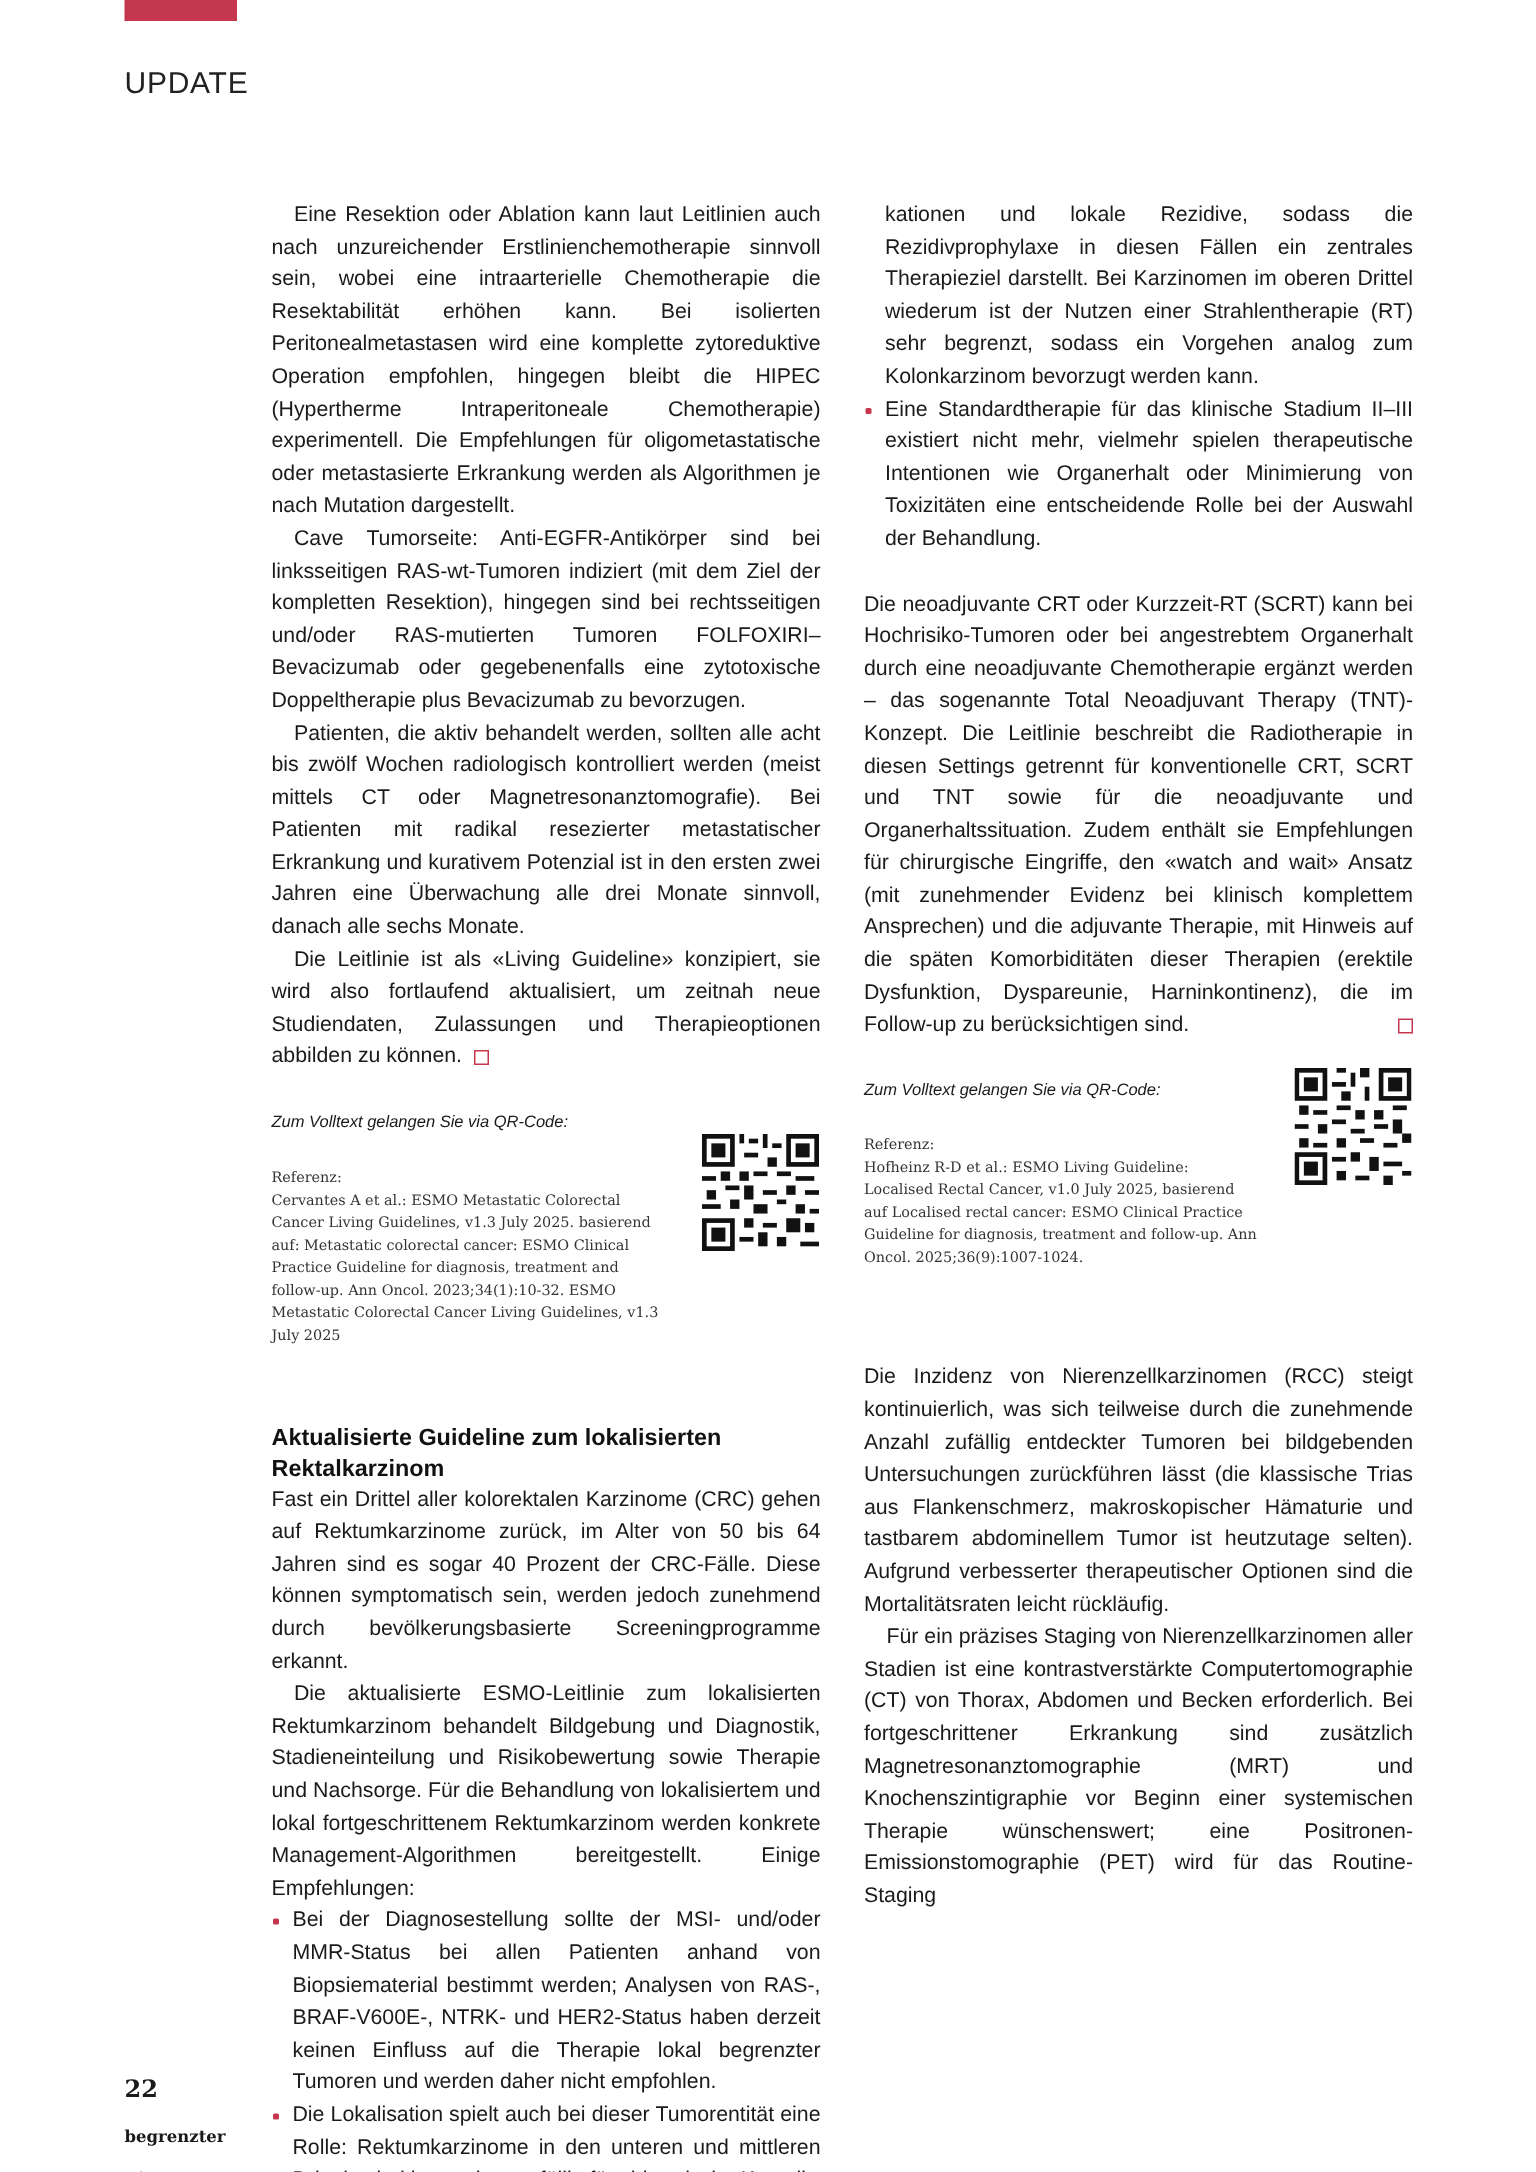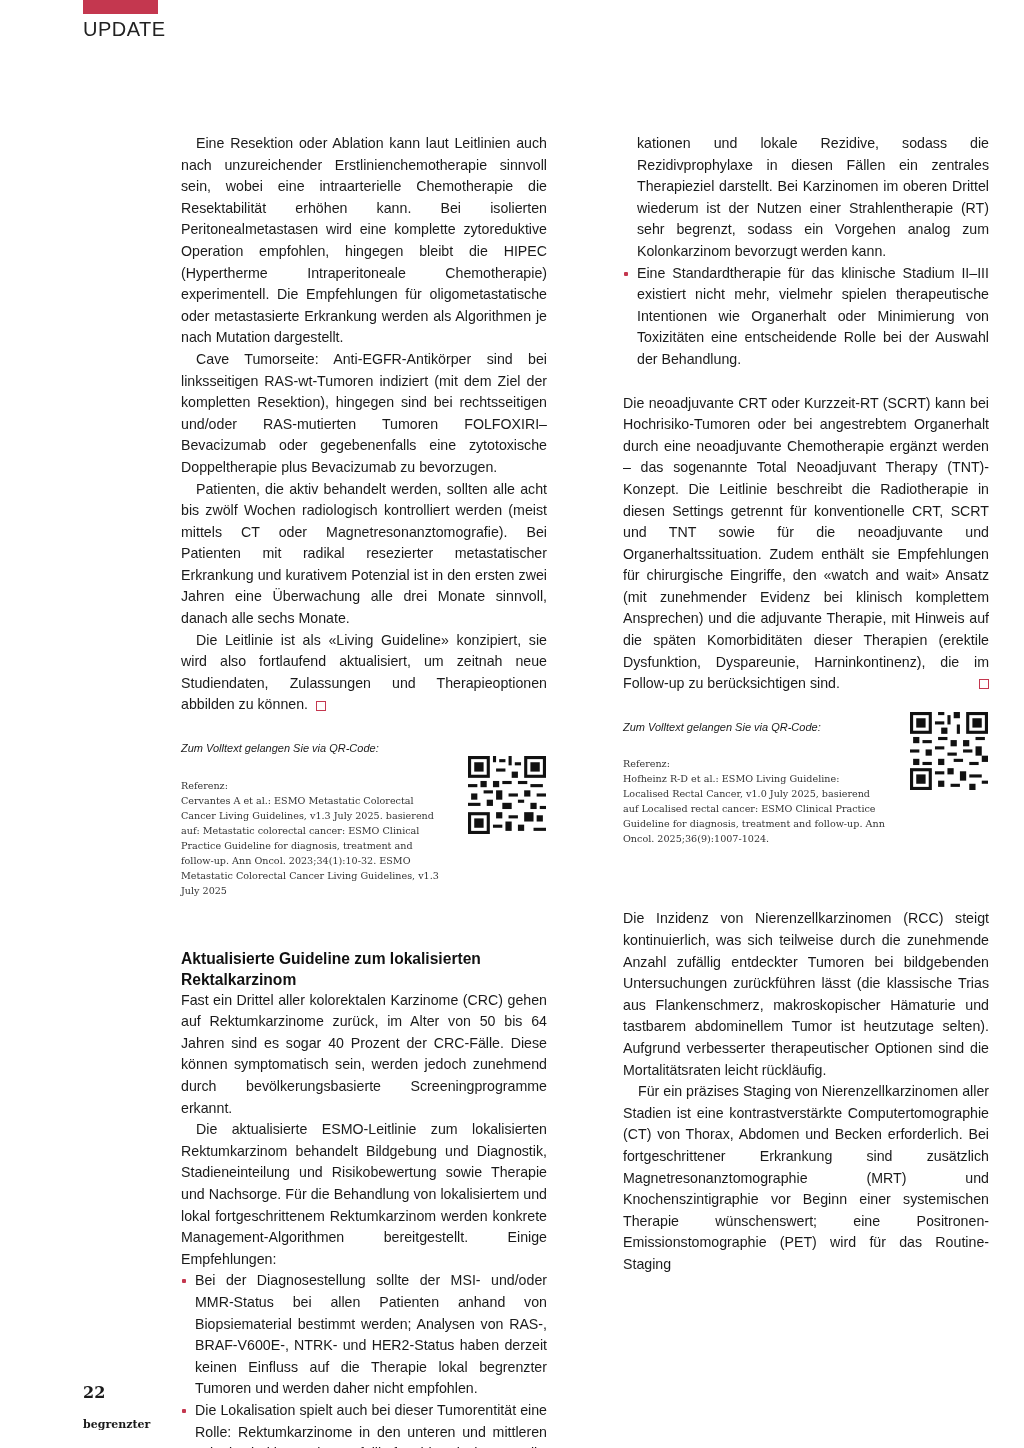--- a/index.html
+++ b/index.html
@@ -1,23 +1,23 @@
 <!DOCTYPE html>
 <html><head>
 <meta charset="utf-8">
 <style>
   html, body { margin:0; padding:0; background:#ffffff; }
   body { width:1024px; height:1448px; position:relative; overflow:hidden;
          font-family:"Liberation Sans", "DejaVu Sans", sans-serif; color:#1a1a1a; }
   .top-bar { position:absolute; left:83px; top:0; width:75px; height:14px; background:#c4374f; }
-  .section-label { position:absolute; left:83px; top:18px; font-size:20px; letter-spacing:0.5px;
+  .section-label { position:absolute; left:83px; top:45px; font-size:20px; letter-spacing:0.5px;
                    color:#222; font-weight:300; }
   .col { position:absolute; width:366px; font-size:14.2px; line-height:21.6px; }
   .col.left { left:181px; top:133px; }
-  .col.right { left:576px; top:133px;margin-left:47px; }
+  .col.right { left:576px; top:133px; }
   .p { margin:0; text-align:justify; hyphens:auto; }
   .p.indent { text-indent:15px; }
   .p.noind { text-indent:0; }
   ul.bullets { list-style:none; margin:0; padding:0; }
   ul.bullets li { position:relative; padding-left:14px; text-align:justify; }
   ul.bullets li::before { content:""; position:absolute; left:1px; top:9px; width:4px; height:4px;
                           background:#c4374f; border-radius:1px; }
   ul.bullets li.cont::before { display:none; }
   .end-mark { display:inline-block; width:8px; height:8px; border:1.6px solid #c4374f; margin-left:8px;
               vertical-align:middle; }

